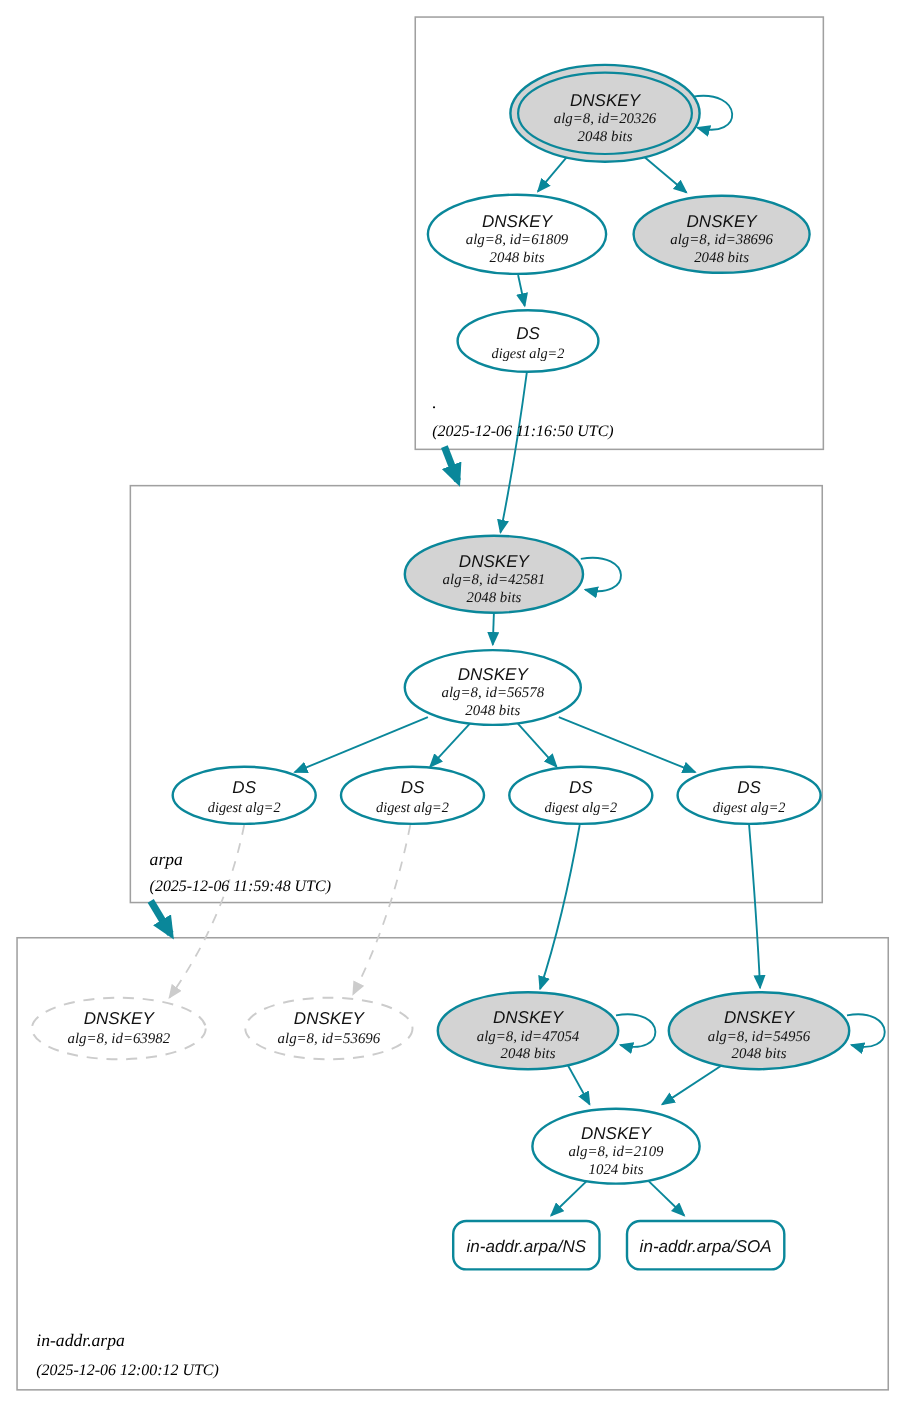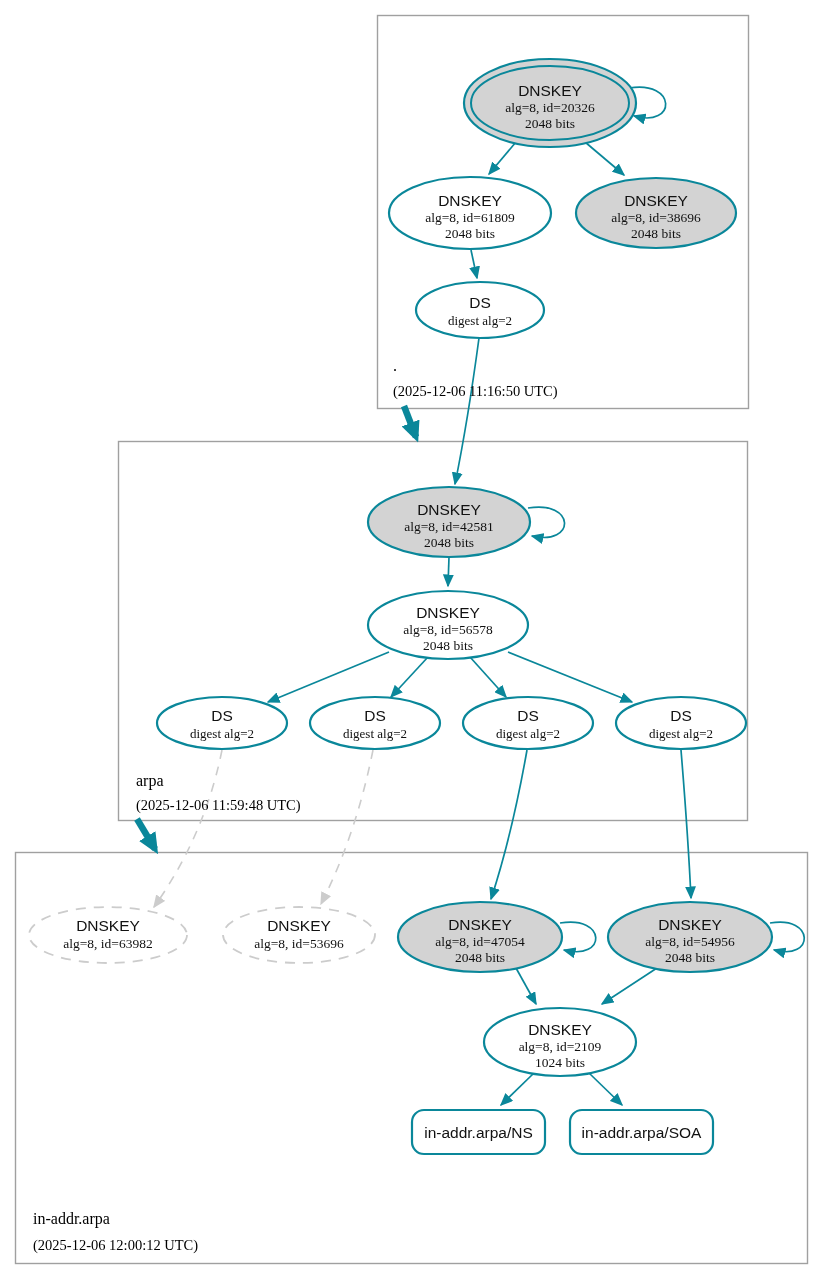--- a/index.html
+++ b/index.html
@@ -1,20 +1,21 @@
 <!DOCTYPE html>
 <html style="--secure: #0a879a; --keyfill: #d3d3d3; --insecure: #cccccc; --box-border: #a0a0a0; --bg: #ffffff;"><head>
 <meta charset="utf-8">
 <style>
   html, body { margin: 0; padding: 0; background: #ffffff; }
   .stage {
     position: relative;
     width: 824px; height: 1278px;
     background: var(--bg, #fff);
     font-family: "Liberation Serif", serif;
+    font-style: italic;
   }
   svg { display: block; }
 
   .zone-box { fill: none; stroke: var(--box-border, #a0a0a0); stroke-width: 1.4; }
 
   .node-ellipse { stroke: var(--secure, #0a879a); stroke-width: 2.2; }
   .node-white  { fill: #ffffff; }
   .node-gray   { fill: var(--keyfill, #d3d3d3); }
   .node-dashed { fill: #ffffff; stroke: var(--insecure, #cccccc); stroke-width: 1.8;
                  stroke-dasharray: 10 8; }

